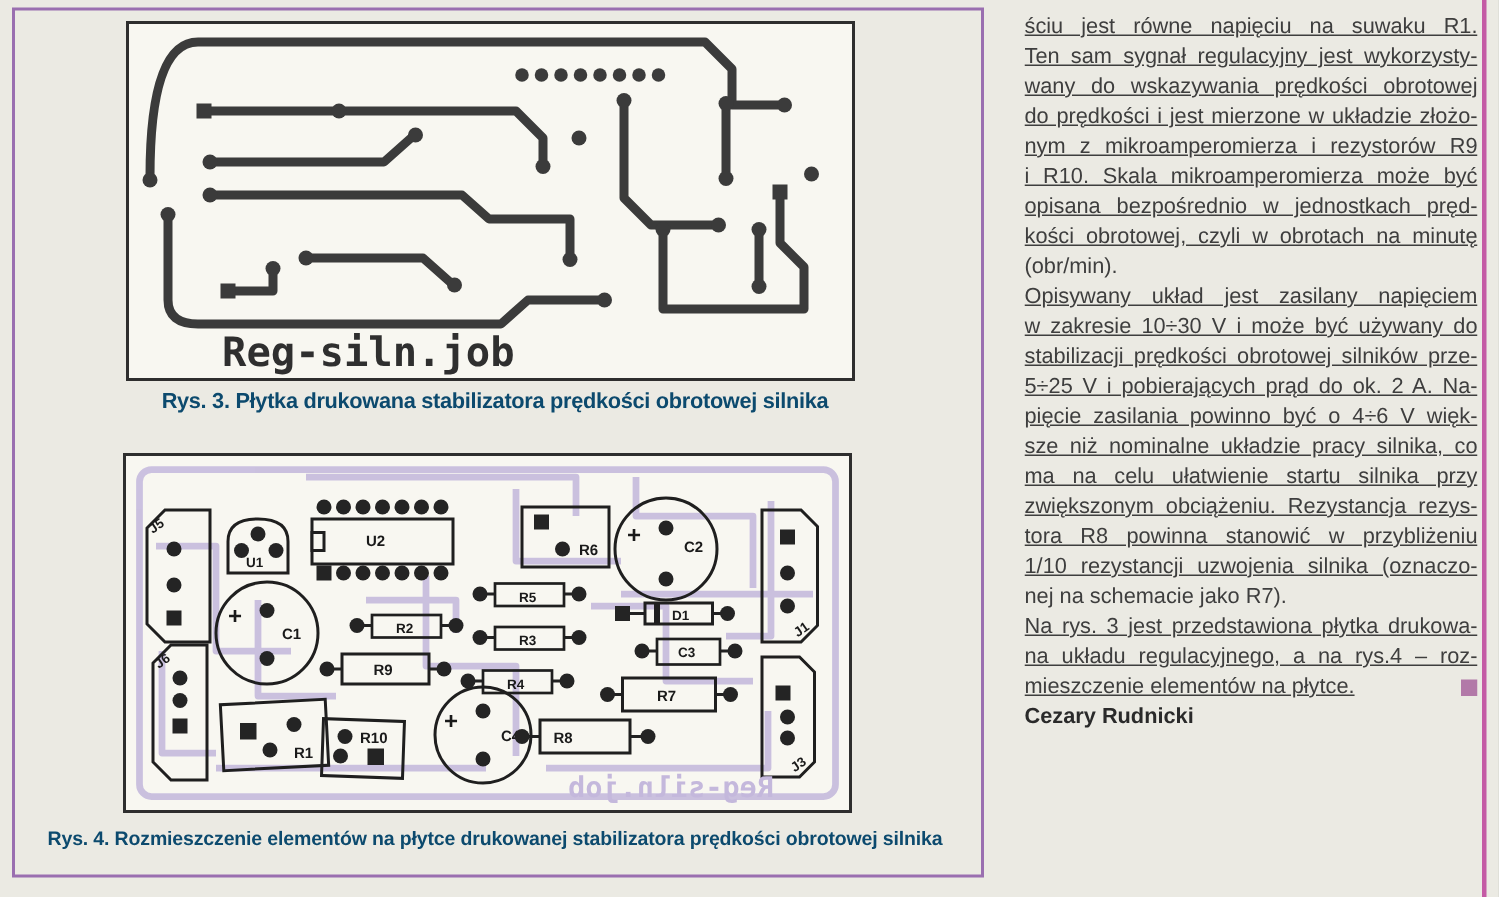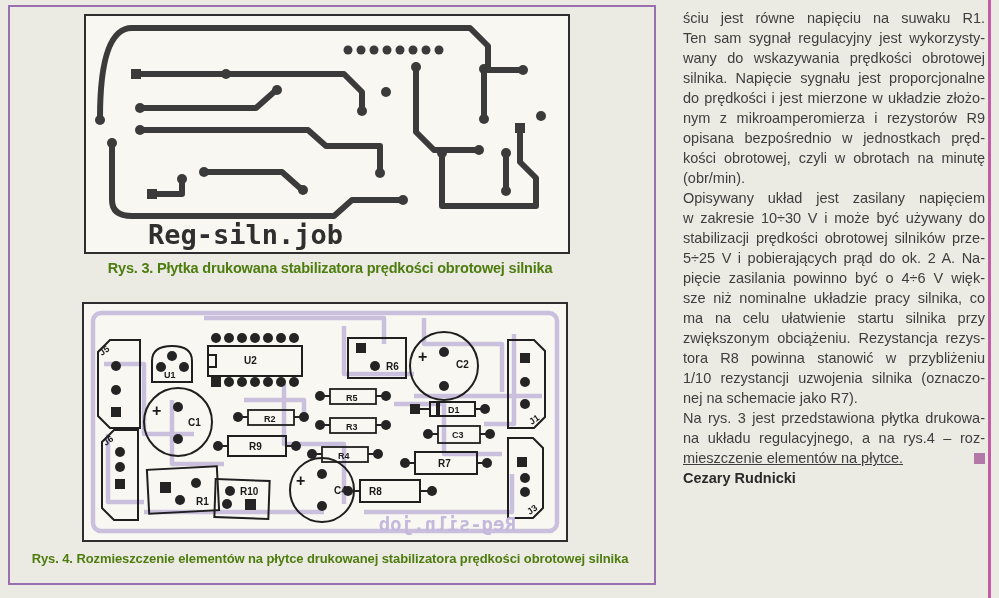--- a/index.html
+++ b/index.html
@@ -4,27 +4,27 @@
 <style>
   html,body{margin:0;padding:0;background:#d8d8d2;}
   .page{position:relative;width:999px;height:598px;background:#ebeae3;overflow:hidden;
         font-family:"Liberation Sans",sans-serif;}
   
   .frame{position:absolute;left:8px;top:5px;width:648px;height:580px;
          border:2px solid #9a6fb0;box-sizing:border-box;}
   .figbox{position:absolute;border:2px solid #2e2e2e;background:#f8f7f1;box-sizing:content-box;text-align:right;}
   .fig3{left:84px;top:14px;width:482px;height:236px;}
   .fig4{left:82px;top:302px;width:482px;height:236px;}
-  .caption{position:absolute;text-align:center;font-weight:bold;color:#4d7c0f;}
+  .caption{position:absolute;text-align:center;font-weight:bold;color:#0c4a6e;}
   .cap3{left:30px;top:260px;width:600px;font-size:14.5px;letter-spacing:-0.2px;}
   .cap4{left:12px;top:551px;width:636px;font-size:13px;letter-spacing:-0.1px;}
   
   .article{position:absolute;left:683px;top:8px;width:302px;color:#3e3e3e;}
   .ln{width:302px;height:20px;line-height:20px;font-size:14.5px;overflow:hidden;}
-  .jl{text-align:justify;}
+  .jl{text-align:justify;text-decoration:underline;}
   .jl::after{content:"";display:inline-block;width:100%;height:0;}
   .heading{margin-top:22px;margin-bottom:14px;}
   .hline{font-weight:bold;font-size:19.5px;line-height:22px;color:#b0599f;letter-spacing:1px;}
   .flexline{display:flex;justify-content:space-between;align-items:center;text-decoration:underline;}
   .endsq{width:11px;height:11px;background:#b279a8;flex:0 0 auto;}
   .author{font-weight:bold;color:#2a2a2a;}
   .rightline{position:absolute;left:988px;top:0;width:3px;height:598px;background:#c45ba5;}
   svg text{font-family:"Liberation Sans",sans-serif;}
   .mono{font-family:"DejaVu Sans Mono",monospace;}
 </style>
@@ -323,23 +323,23 @@
       <text class="mono" transform="translate(736,0) scale(-1,1)" x="304" y="227" font-size="19" font-weight="bold" fill="#c4b8dc">Reg-siln.job</text>
     </svg>
   </div>
   <div class="caption cap4">Rys. 4. Rozmieszczenie elementów na płytce drukowanej stabilizatora prędkości obrotowej silnika</div>
 
   <div class="article">
     <div>
       <div class="ln jl">ściu jest równe napięciu na suwaku R1.</div>
       <div class="ln jl">Ten sam sygnał regulacyjny jest wykorzysty-</div>
       <div class="ln jl">wany do wskazywania prędkości obrotowej</div>
-      <div class="ln jl">silnika. Napięcie sygnału jest proporcjonalne</div>
       <div class="ln jl">do prędkości i jest mierzone w układzie złożo-</div>
       <div class="ln jl">nym z mikroamperomierza i rezystorów R9</div>
+      <div class="ln jl">i R10. Skala mikroamperomierza może być</div>
       <div class="ln jl">opisana bezpośrednio w jednostkach pręd-</div>
       <div class="ln jl">kości obrotowej, czyli w obrotach na minutę</div>
       <div class="ln">(obr/min).</div>
     </div>
 
 
     <div>
       <div class="ln jl">Opisywany układ jest zasilany napięciem</div>
       <div class="ln jl">w zakresie 10÷30 V i może być używany do</div>
       <div class="ln jl">stabilizacji prędkości obrotowej silników prze-</div>

